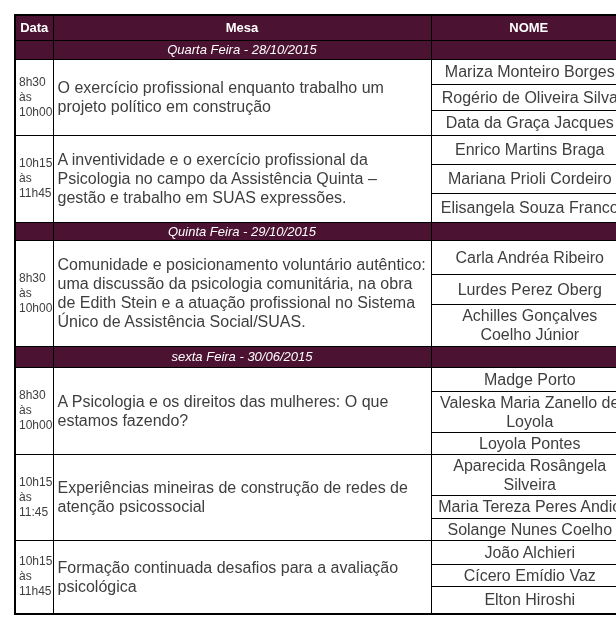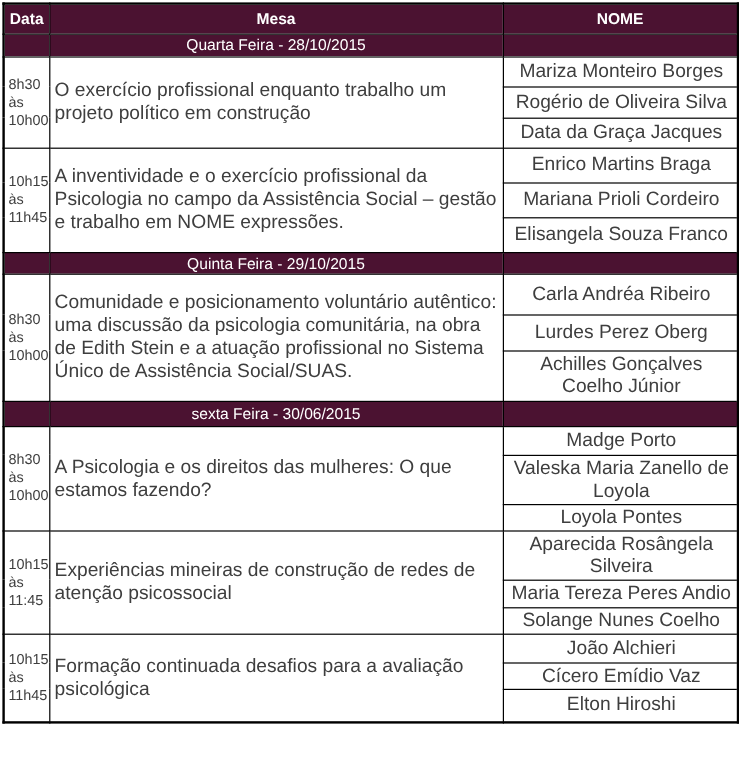--- a/index.html
+++ b/index.html
@@ -6,21 +6,21 @@
     --banner-bg:#4b1231;
     --border:#000000;
     --header-text:#ffffff;
     --body-text:#3e3e3e;
   }
   html,body{margin:0;padding:0;background:#fff;}
   body{
     font-family:"Liberation Sans", sans-serif;
     width:616px;
   }
-  .wrap{padding:2px;}
+  .wrap{padding:14px;}
   table{
     border-collapse:collapse;
     table-layout:fixed;
     width:612px;
     border:2px solid var(--border);
   }
   th,td{
     border:1px solid var(--border);
     overflow:hidden;
   }
@@ -34,20 +34,21 @@
     padding:2px;
   }
   tr.banner td{
     background:var(--banner-bg);
     color:var(--header-text);
     font-size:13px;
     font-weight:normal;
     text-align:center;
     vertical-align:middle;
     padding:1px 2px;
+    font-style:italic;
   }
   td.time{
     font-size:12px;
     color:var(--body-text);
     white-space:pre-line;
     line-height:15px;
     vertical-align:middle;
     text-align:left;
     padding:1px 1px 1px 3px;
   }
@@ -103,21 +104,21 @@
     <td class="name">Rogério de Oliveira Silva</td>
   </tr>
   <tr style="height:25px">
     <td class="name">Data da Graça Jacques</td>
   </tr>
 
   <tr style="height:29px">
     <td class="time" rowspan="3">10h15
 às
 11h45</td>
-    <td class="mesa" rowspan="3">A inventividade e o exercício profissional da Psicologia no campo da Assistência Social – gestão e trabalho em NOME expressões.</td>
+    <td class="mesa" rowspan="3">A inventividade e o exercício profissional da Psicologia no campo da Assistência Quinta – gestão e trabalho em SUAS expressões.</td>
     <td class="name">Enrico Martins Braga</td>
   </tr>
   <tr style="height:29px">
     <td class="name">Mariana Prioli Cordeiro</td>
   </tr>
   <tr style="height:29px">
     <td class="name">Elisangela Souza Franco</td>
   </tr>
 
   <tr class="banner" style="height:14px">

